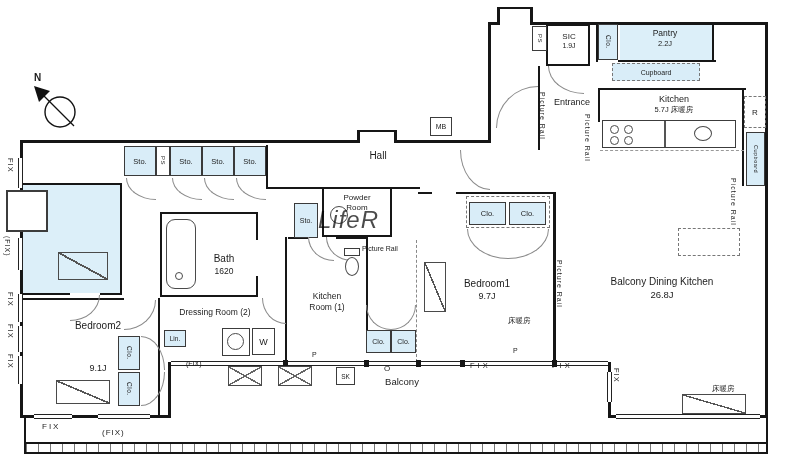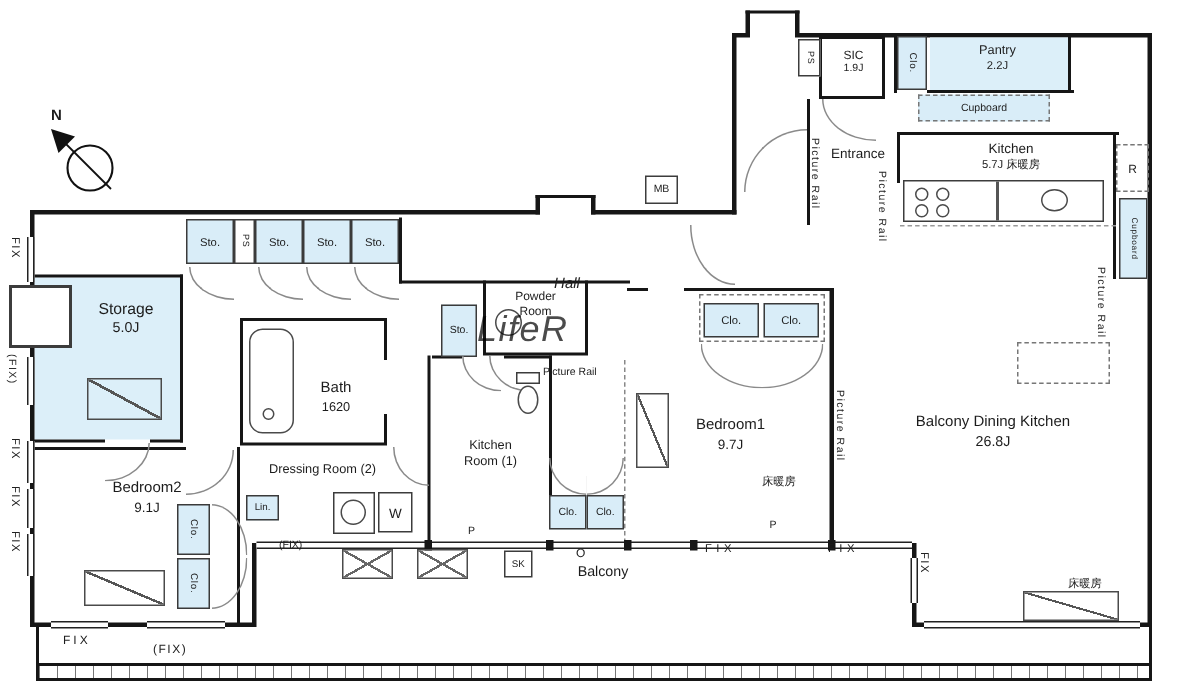--- a/index.html
+++ b/index.html
@@ -235,44 +235,40 @@
 
   <div class="lbl" style="left:34px;top:72px;font-size:10px;font-weight:bold;">N</div>
   <svg style="position:absolute;left:28px;top:74px;" width="60" height="60" viewBox="0 0 60 60">
     <circle cx="32" cy="38" r="15" fill="none" stroke="#111" stroke-width="1.4"></circle>
     <line x1="12" y1="18" x2="46" y2="52" stroke="#111" stroke-width="1.2"></line>
     <polygon points="6,12 22,17 11,28" fill="#111"></polygon>
   </svg>
 
   <div class="wm" style="left:318px;top:206px;">LifeR</div>
 
-  <div class="rm" style="left:48px;top:200px;width:72px;font-size:10.5px;">
-    <span class="n">Storage</span>
-    <span class="s" style="font-size:9.5px;">5.0J</span>
-  </div>
   <div class="rm" style="left:198px;top:253px;width:52px;font-size:10px;">
     <span class="n">Bath</span>
     <span class="s" style="font-size:8.5px;">1620</span>
   </div>
   <div class="rm" style="left:56px;top:320px;width:84px;font-size:10px;">
     <span class="n">Bedroom2</span>
-    <span class="s" style="font-size:9px;">9.1J</span>
+    <span class="s" style="font-size:9px;margin-top:30px;">9.1J</span>
   </div>
   <div class="rm" style="left:164px;top:307px;width:102px;font-size:8.5px;">
     <span class="n">Dressing Room (2)</span>
   </div>
   <div class="rm" style="left:294px;top:291px;width:66px;font-size:8.5px;">
     <span class="n">Kitchen</span>
     <span class="n">Room (1)</span>
   </div>
   <div class="rm" style="left:324px;top:193px;width:66px;font-size:8px;">
     <span class="n">Powder</span>
     <span class="n">Room</span>
   </div>
-  <div class="rm" style="left:356px;top:184px;width:44px;font-size:10px;font-style:italic;">
+  <div class="rm" style="left:356px;top:150px;width:44px;font-size:10px;">
     <span class="n">Hall</span>
   </div>
   <div class="rm" style="left:442px;top:278px;width:90px;font-size:10px;">
     <span class="n">Bedroom1</span>
     <span class="s" style="font-size:9px;">9.7J</span>
   </div>
   <div class="rm" style="left:592px;top:276px;width:140px;font-size:10px;">
     <span class="n">Balcony Dining Kitchen</span>
     <span class="s" style="font-size:9.5px;text-align:center;">26.8J</span>
   </div>

